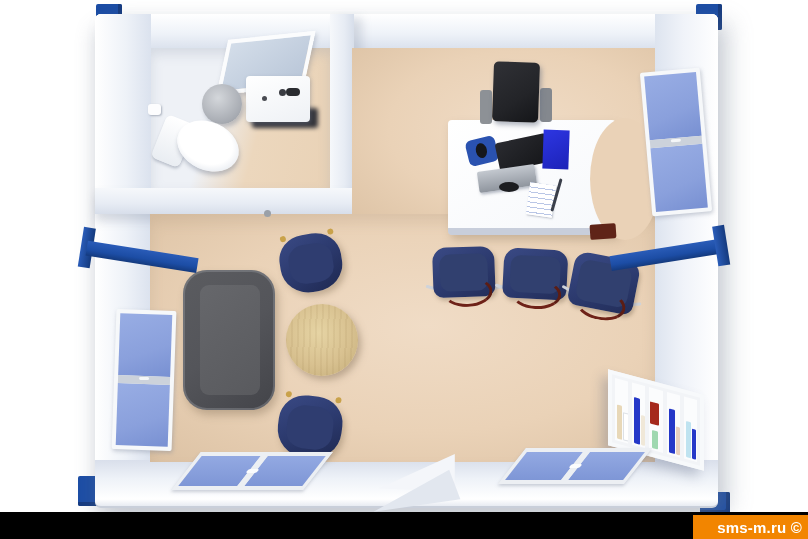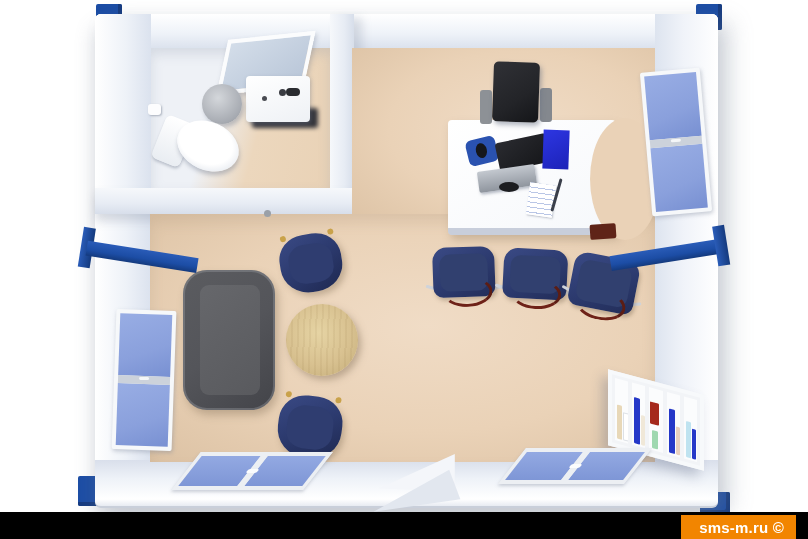--- a/index.html
+++ b/index.html
@@ -168,22 +168,22 @@
   .s2a{left:2px;width:6px;height:46px;background:#2538c8;}
   .s2b{left:9px;width:4px;height:30px;background:#f0e8d8;}
   .s3a{left:1px;width:9px;height:22px;background:#a5291c;top:14px;bottom:auto;}
   .s3b{left:3px;width:6px;height:18px;background:#9fd8b0;}
   .s4a{left:2px;width:6px;height:44px;background:#2538c8;}
   .s4b{left:9px;width:4px;height:28px;background:#e8d0c0;}
   .s5a{left:2px;width:5px;height:36px;background:#bfe3f0;}
   .s5b{left:8px;width:4px;height:30px;background:#2538c8;}
   
   .bottom-strip{position:absolute;left:0;top:512px;width:808px;height:27px;background:var(--bottom-strip-black,#000);z-index:10;}
-  .watermark-bar{position:absolute;right:12px;bottom:0;width:115px;height:24px;z-index:11;
-    background:var(--wm-bar,#F28500);display:flex;align-items:center;justify-content:flex-end;padding-right:12px;box-sizing:border-box;}
+  .watermark-bar{position:absolute;right:0;bottom:0;width:115px;height:24px;z-index:11;
+    background:var(--wm-bar,#F28500);display:flex;align-items:center;justify-content:flex-end;padding-right:6px;box-sizing:border-box;}
   .watermark-text{color:var(--wm-text,#fff);font-size:15px;font-weight:700;letter-spacing:.2px;line-height:1;}
 </style>
 </head>
 <body>
 
 <div id="canvas">
 
   <div class="corner corner-tl"></div>
   <div class="corner corner-tr"></div>
   <div class="corner corner-bl"></div>

